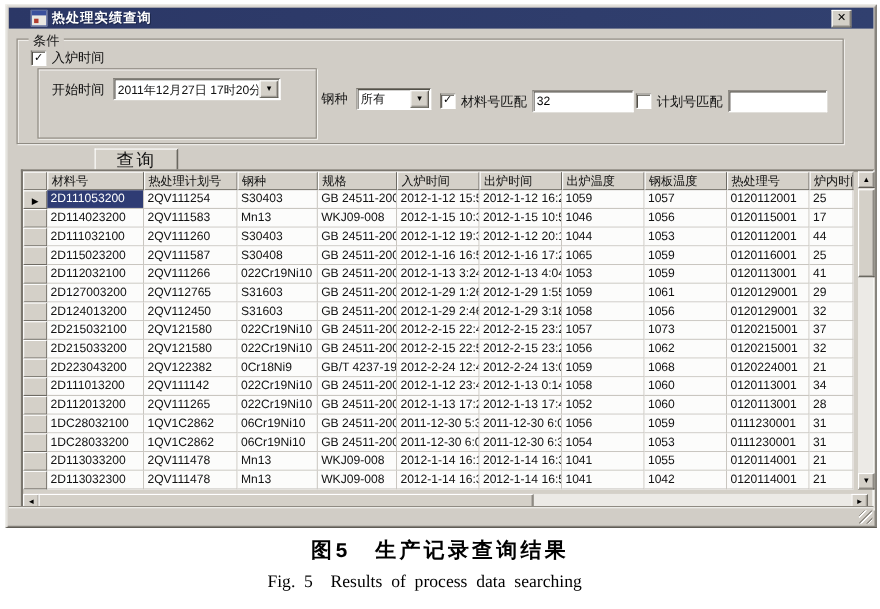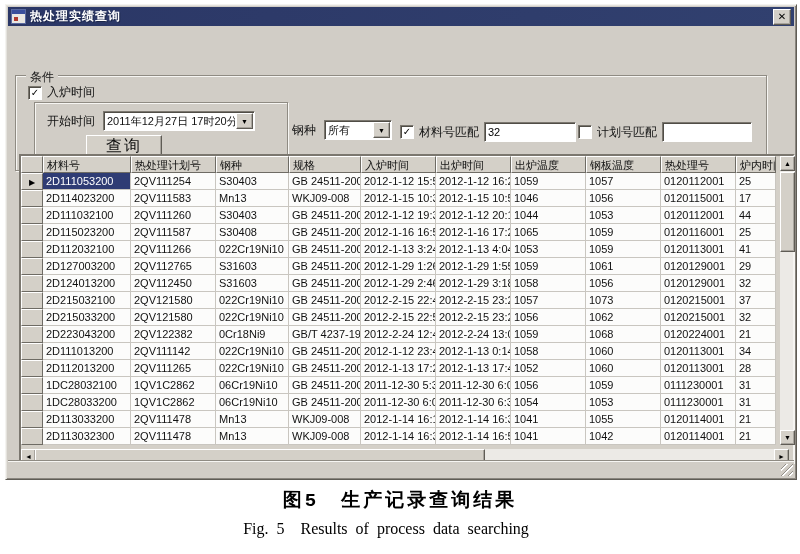--- a/index.html
+++ b/index.html
@@ -3,33 +3,33 @@
 <meta charset="utf-8">
 <style>
   html,body{margin:0;padding:0;background:#fff;}
   #page{position:relative;width:800px;height:554px;background:#fff;overflow:hidden;
         font-family:"Liberation Sans","DejaVu Sans",sans-serif;}
   
   #win{position:absolute;left:5px;top:4px;width:790px;height:474px;background:#d1cdc6;
        border:1px solid;border-color:#f4f3f0 #5f5c55 #5f5c55 #f4f3f0;
        box-shadow:inset 1px 1px 0 #e4e2dd, inset -1px -1px 0 #8a867f;}
   #titlebar{position:absolute;left:2px;top:2px;right:2px;height:19px;background:linear-gradient(90deg,#2b3766,#31406f);
-       display:flex;align-items:center;padding:0 3px;}
+       display:flex;align-items:center;padding:0 20px;}
   .app-icon{width:13px;height:13px;margin-right:4px;background:#e9e7e2;border:1px solid #5a6aa0;position:relative;}
   .app-icon:before{content:"";position:absolute;left:0;top:0;right:0;height:4px;background:#3a4f9c;}
   .app-icon:after{content:"";position:absolute;left:2px;bottom:2px;width:4px;height:4px;background:#b03a2e;}
   #title-text{color:#fff;font-size:12px;font-weight:bold;letter-spacing:1px;flex:1;
        text-shadow:1px 1px 0 #1b2547;white-space:nowrap;overflow:hidden;}
   .btn3d{background:#d4d0c8;border:1px solid;border-color:#fff #5f5c55 #5f5c55 #fff;
        box-shadow:inset -1px -1px 0 #a8a49d;}
   #close-btn{width:16px;height:14px;display:flex;align-items:center;justify-content:center;
        font-size:10px;font-weight:bold;color:#000;line-height:1;cursor:default;}
   
   .groupbox{position:absolute;border:1px solid #8f8b83;box-shadow:inset 1px 1px 0 #f7f6f3,1px 1px 0 #f7f6f3;}
-  #grp-cond{left:9px;top:30px;width:750px;height:94px;margin-top:40px;}
+  #grp-cond{left:9px;top:30px;width:750px;height:94px;}
   .grp-label{position:absolute;top:-7px;left:10px;background:#d1cdc6;padding:0 4px;font-size:12px;color:#1a1a1a;}
   .checkrow{position:absolute;display:flex;align-items:center;gap:5px;font-size:12px;color:#111;}
   .checkbox{width:12px;height:12px;background:#fff;border:1px solid;border-color:#7b776f #fff #fff #7b776f;
        box-shadow:inset 1px 1px 0 #504d46;display:flex;align-items:center;justify-content:center;
        font-size:10px;font-weight:bold;color:#000;line-height:1;}
   #panel-time{left:18px;top:26px;width:252px;height:62px;}
   .formrow{position:absolute;display:flex;align-items:center;gap:8px;font-size:12px;color:#111;}
   .combo{height:18px;background:#fff;border:1px solid;border-color:#7b776f #fff #fff #7b776f;
        box-shadow:inset 1px 1px 0 #504d46;display:flex;align-items:center;position:relative;}
   .combo .val{font-size:11px;padding:0 2px 0 3px;white-space:nowrap;overflow:hidden;flex:1;}

